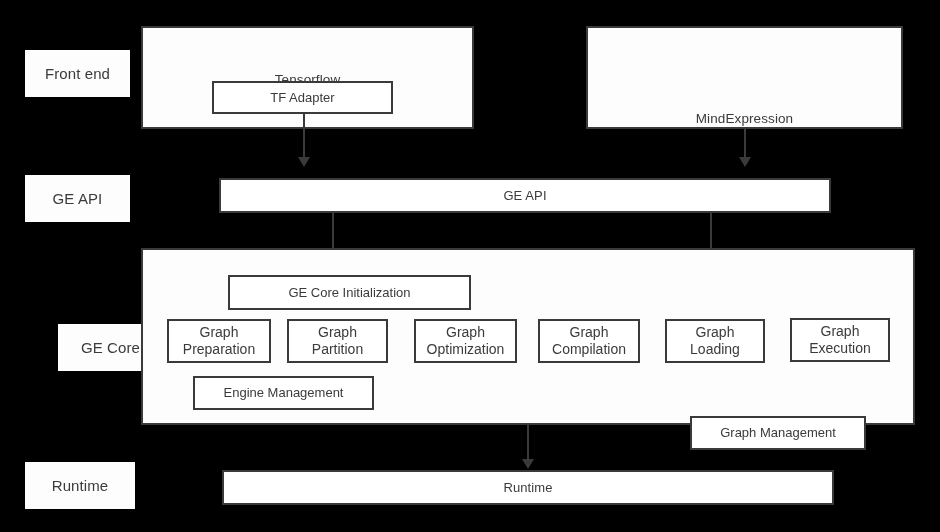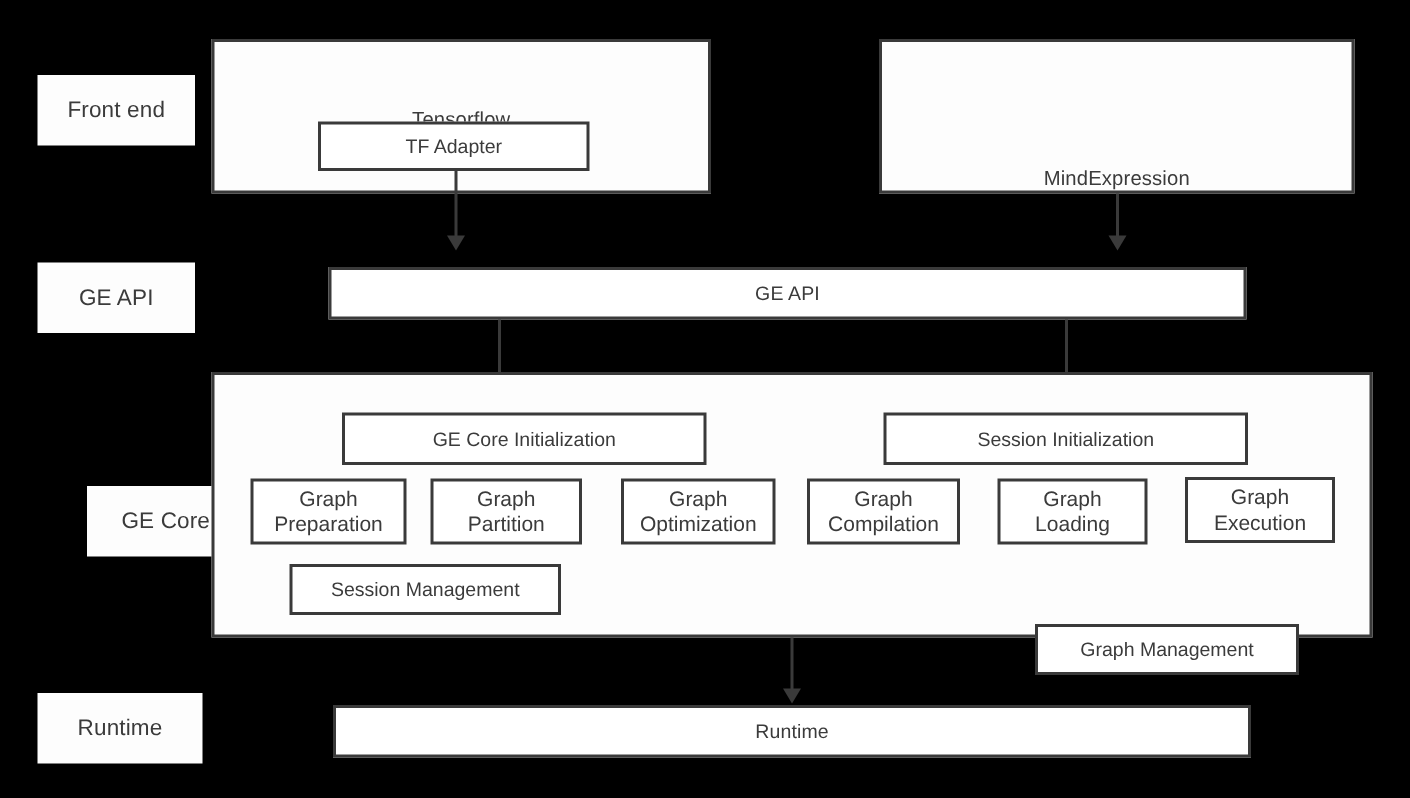--- a/index.html
+++ b/index.html
@@ -135,23 +135,20 @@
   </div>
 
   <div class="arrow" style="left:332px; top:213px; height:52px;"></div>
   <div class="arrow" style="left:710px; top:213px; height:52px;"></div>
 
   <div class="panel" style="left:141px; top:248px; width:774px; height:177px;"></div>
 
   <div class="inner-box" style="left:228px; top:275px; width:243px; height:35px;">
     <span>GE Core Initialization</span>
   </div>
-  <div class="inner-box" style="left:589px; top:275px; width:243px; height:35px;">
-    <span>Session Initialization</span>
-  </div>
 
   <div class="inner-box two-line" style="left:167px; top:319px; width:104px; height:44px;">
     <span>Graph
 Preparation</span>
   </div>
   <div class="inner-box two-line" style="left:287px; top:319px; width:101px; height:44px;">
     <span>Graph
 Partition</span>
   </div>
   <div class="inner-box two-line" style="left:414px; top:319px; width:103px; height:44px;">
@@ -165,21 +162,21 @@
   <div class="inner-box two-line" style="left:665px; top:319px; width:100px; height:44px;">
     <span>Graph
 Loading</span>
   </div>
   <div class="inner-box two-line" style="left:790px; top:318px; width:100px; height:44px;">
     <span>Graph
 Execution</span>
   </div>
 
   <div class="inner-box" style="left:193px; top:376px; width:181px; height:34px;">
-    <span>Session Management</span>
+    <span>Engine Management</span>
   </div>
   <div class="inner-box" style="left:690px; top:376px; width:176px; height:34px;margin-top:40px;">
     <span>Graph Management</span>
   </div>
 
   <div class="arrow" style="left:527px; top:425px; height:35px;"></div>
 
   <div class="box" style="left:222px; top:470px; width:612px; height:35px;">
     <span>Runtime</span>
   </div>

